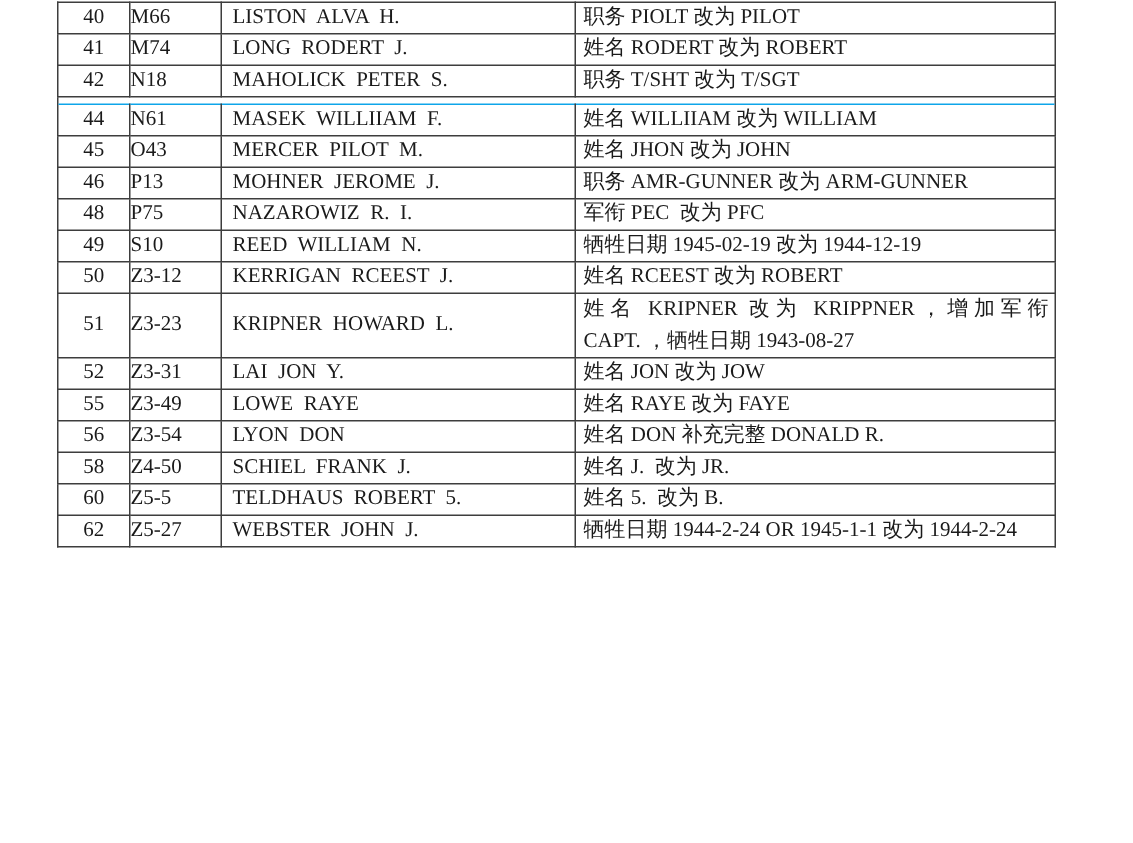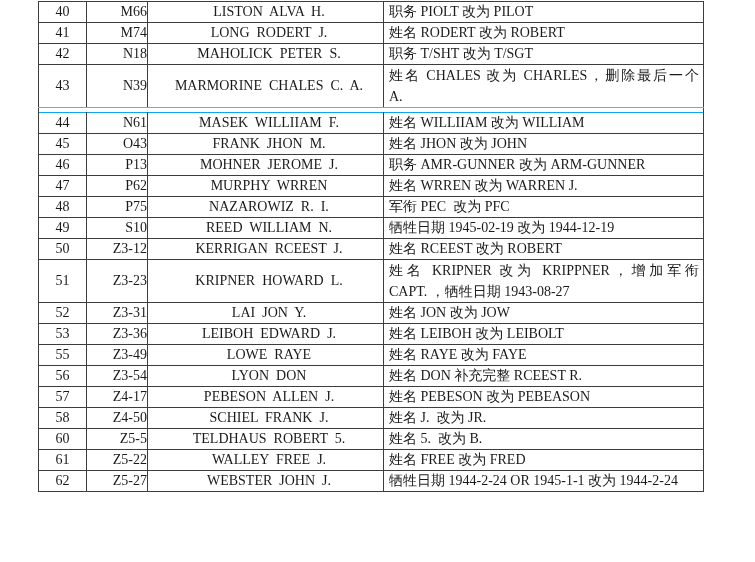--- a/index.html
+++ b/index.html
@@ -22,22 +22,22 @@
   td{
     border:1px solid #3d3d3d;
     height:20px;
     vertical-align:middle;
     font-size:14px;
     line-height:20px;
     padding:0;
     overflow:hidden;
   }
   .col-index{width:47px;text-align:center;}
-  .col-code{width:60px;text-align:right;}
-  .col-name{width:228px;text-align:center;padding-left:7px;white-space:pre;}
+  .col-code{width:60px;text-align:left;}
+  .col-name{width:228px;text-align:left;padding-left:7px;white-space:pre;}
   .col-note{width:310px;text-align:left;padding-left:5px;padding-right:4px;white-space:pre;}
   .col-note.multiline{white-space:normal;}
   .note-line{line-height:21px;white-space:pre;}
   .note-line.justified{
     white-space:normal;
     text-align:justify;
     text-align-last:justify;
   }
   
   tr.page-break td{
@@ -67,55 +67,40 @@
           <td class="col-code">M74</td>
           <td class="col-name">LONG  RODERT  J.</td>
           <td class="col-note">姓名 RODERT 改为 ROBERT</td>
         </tr>
         <tr>
           <td class="col-index">42</td>
           <td class="col-code">N18</td>
           <td class="col-name">MAHOLICK  PETER  S.</td>
           <td class="col-note">职务 T/SHT 改为 T/SGT</td>
         </tr>
-        <tr class="above-break">
-          <td class="col-index">43</td>
-          <td class="col-code">N39</td>
-          <td class="col-name">MARMORINE  CHALES  C.  A.</td>
-          <td class="col-note multiline">
-            <div class="note-line justified">姓名 CHALES 改为 CHARLES，删除最后一个</div>
-            <div class="note-line">A.</div>
-          </td>
-        </tr>
         <tr class="page-break">
           <td colspan="4"></td>
         </tr>
         <tr class="below-break">
           <td class="col-index">44</td>
           <td class="col-code">N61</td>
           <td class="col-name">MASEK  WILLIIAM  F.</td>
           <td class="col-note">姓名 WILLIIAM 改为 WILLIAM</td>
         </tr>
         <tr>
           <td class="col-index">45</td>
           <td class="col-code">O43</td>
-          <td class="col-name">FRANK  JHON  M.</td>
+          <td class="col-name">MERCER  PILOT  M.</td>
           <td class="col-note">姓名 JHON 改为 JOHN</td>
         </tr>
         <tr>
           <td class="col-index">46</td>
           <td class="col-code">P13</td>
           <td class="col-name">MOHNER  JEROME  J.</td>
           <td class="col-note">职务 AMR-GUNNER 改为 ARM-GUNNER</td>
-        </tr>
-        <tr>
-          <td class="col-index">47</td>
-          <td class="col-code">P62</td>
-          <td class="col-name">MURPHY  WRREN</td>
-          <td class="col-note">姓名 WRREN 改为 WARREN J.</td>
         </tr>
         <tr>
           <td class="col-index">48</td>
           <td class="col-code">P75</td>
           <td class="col-name">NAZAROWIZ  R.  I.</td>
           <td class="col-note">军衔 PEC  改为 PFC</td>
         </tr>
         <tr>
           <td class="col-index">49</td>
           <td class="col-code">S10</td>
@@ -137,62 +122,44 @@
             <div class="note-line">CAPT. ，牺牲日期 1943-08-27</div>
           </td>
         </tr>
         <tr>
           <td class="col-index">52</td>
           <td class="col-code">Z3-31</td>
           <td class="col-name">LAI  JON  Y.</td>
           <td class="col-note">姓名 JON 改为 JOW</td>
         </tr>
         <tr>
-          <td class="col-index">53</td>
-          <td class="col-code">Z3-36</td>
-          <td class="col-name">LEIBOH  EDWARD  J.</td>
-          <td class="col-note">姓名 LEIBOH 改为 LEIBOLT</td>
-        </tr>
-        <tr>
           <td class="col-index">55</td>
           <td class="col-code">Z3-49</td>
           <td class="col-name">LOWE  RAYE</td>
           <td class="col-note">姓名 RAYE 改为 FAYE</td>
         </tr>
         <tr>
           <td class="col-index">56</td>
           <td class="col-code">Z3-54</td>
           <td class="col-name">LYON  DON</td>
-          <td class="col-note">姓名 DON 补充完整 RCEEST R.</td>
-        </tr>
-        <tr>
-          <td class="col-index">57</td>
-          <td class="col-code">Z4-17</td>
-          <td class="col-name">PEBESON  ALLEN  J.</td>
-          <td class="col-note">姓名 PEBESON 改为 PEBEASON</td>
+          <td class="col-note">姓名 DON 补充完整 DONALD R.</td>
         </tr>
         <tr>
           <td class="col-index">58</td>
           <td class="col-code">Z4-50</td>
           <td class="col-name">SCHIEL  FRANK  J.</td>
           <td class="col-note">姓名 J.  改为 JR.</td>
         </tr>
         <tr>
           <td class="col-index">60</td>
           <td class="col-code">Z5-5</td>
           <td class="col-name">TELDHAUS  ROBERT  5.</td>
           <td class="col-note">姓名 5.  改为 B.</td>
         </tr>
         <tr>
-          <td class="col-index">61</td>
-          <td class="col-code">Z5-22</td>
-          <td class="col-name">WALLEY  FREE  J.</td>
-          <td class="col-note">姓名 FREE 改为 FRED</td>
-        </tr>
-        <tr>
           <td class="col-index">62</td>
           <td class="col-code">Z5-27</td>
           <td class="col-name">WEBSTER  JOHN  J.</td>
           <td class="col-note">牺牲日期 1944-2-24 OR 1945-1-1 改为 1944-2-24</td>
         </tr>
       </tbody>
   </table>
 </div>
 
 </body></html>

